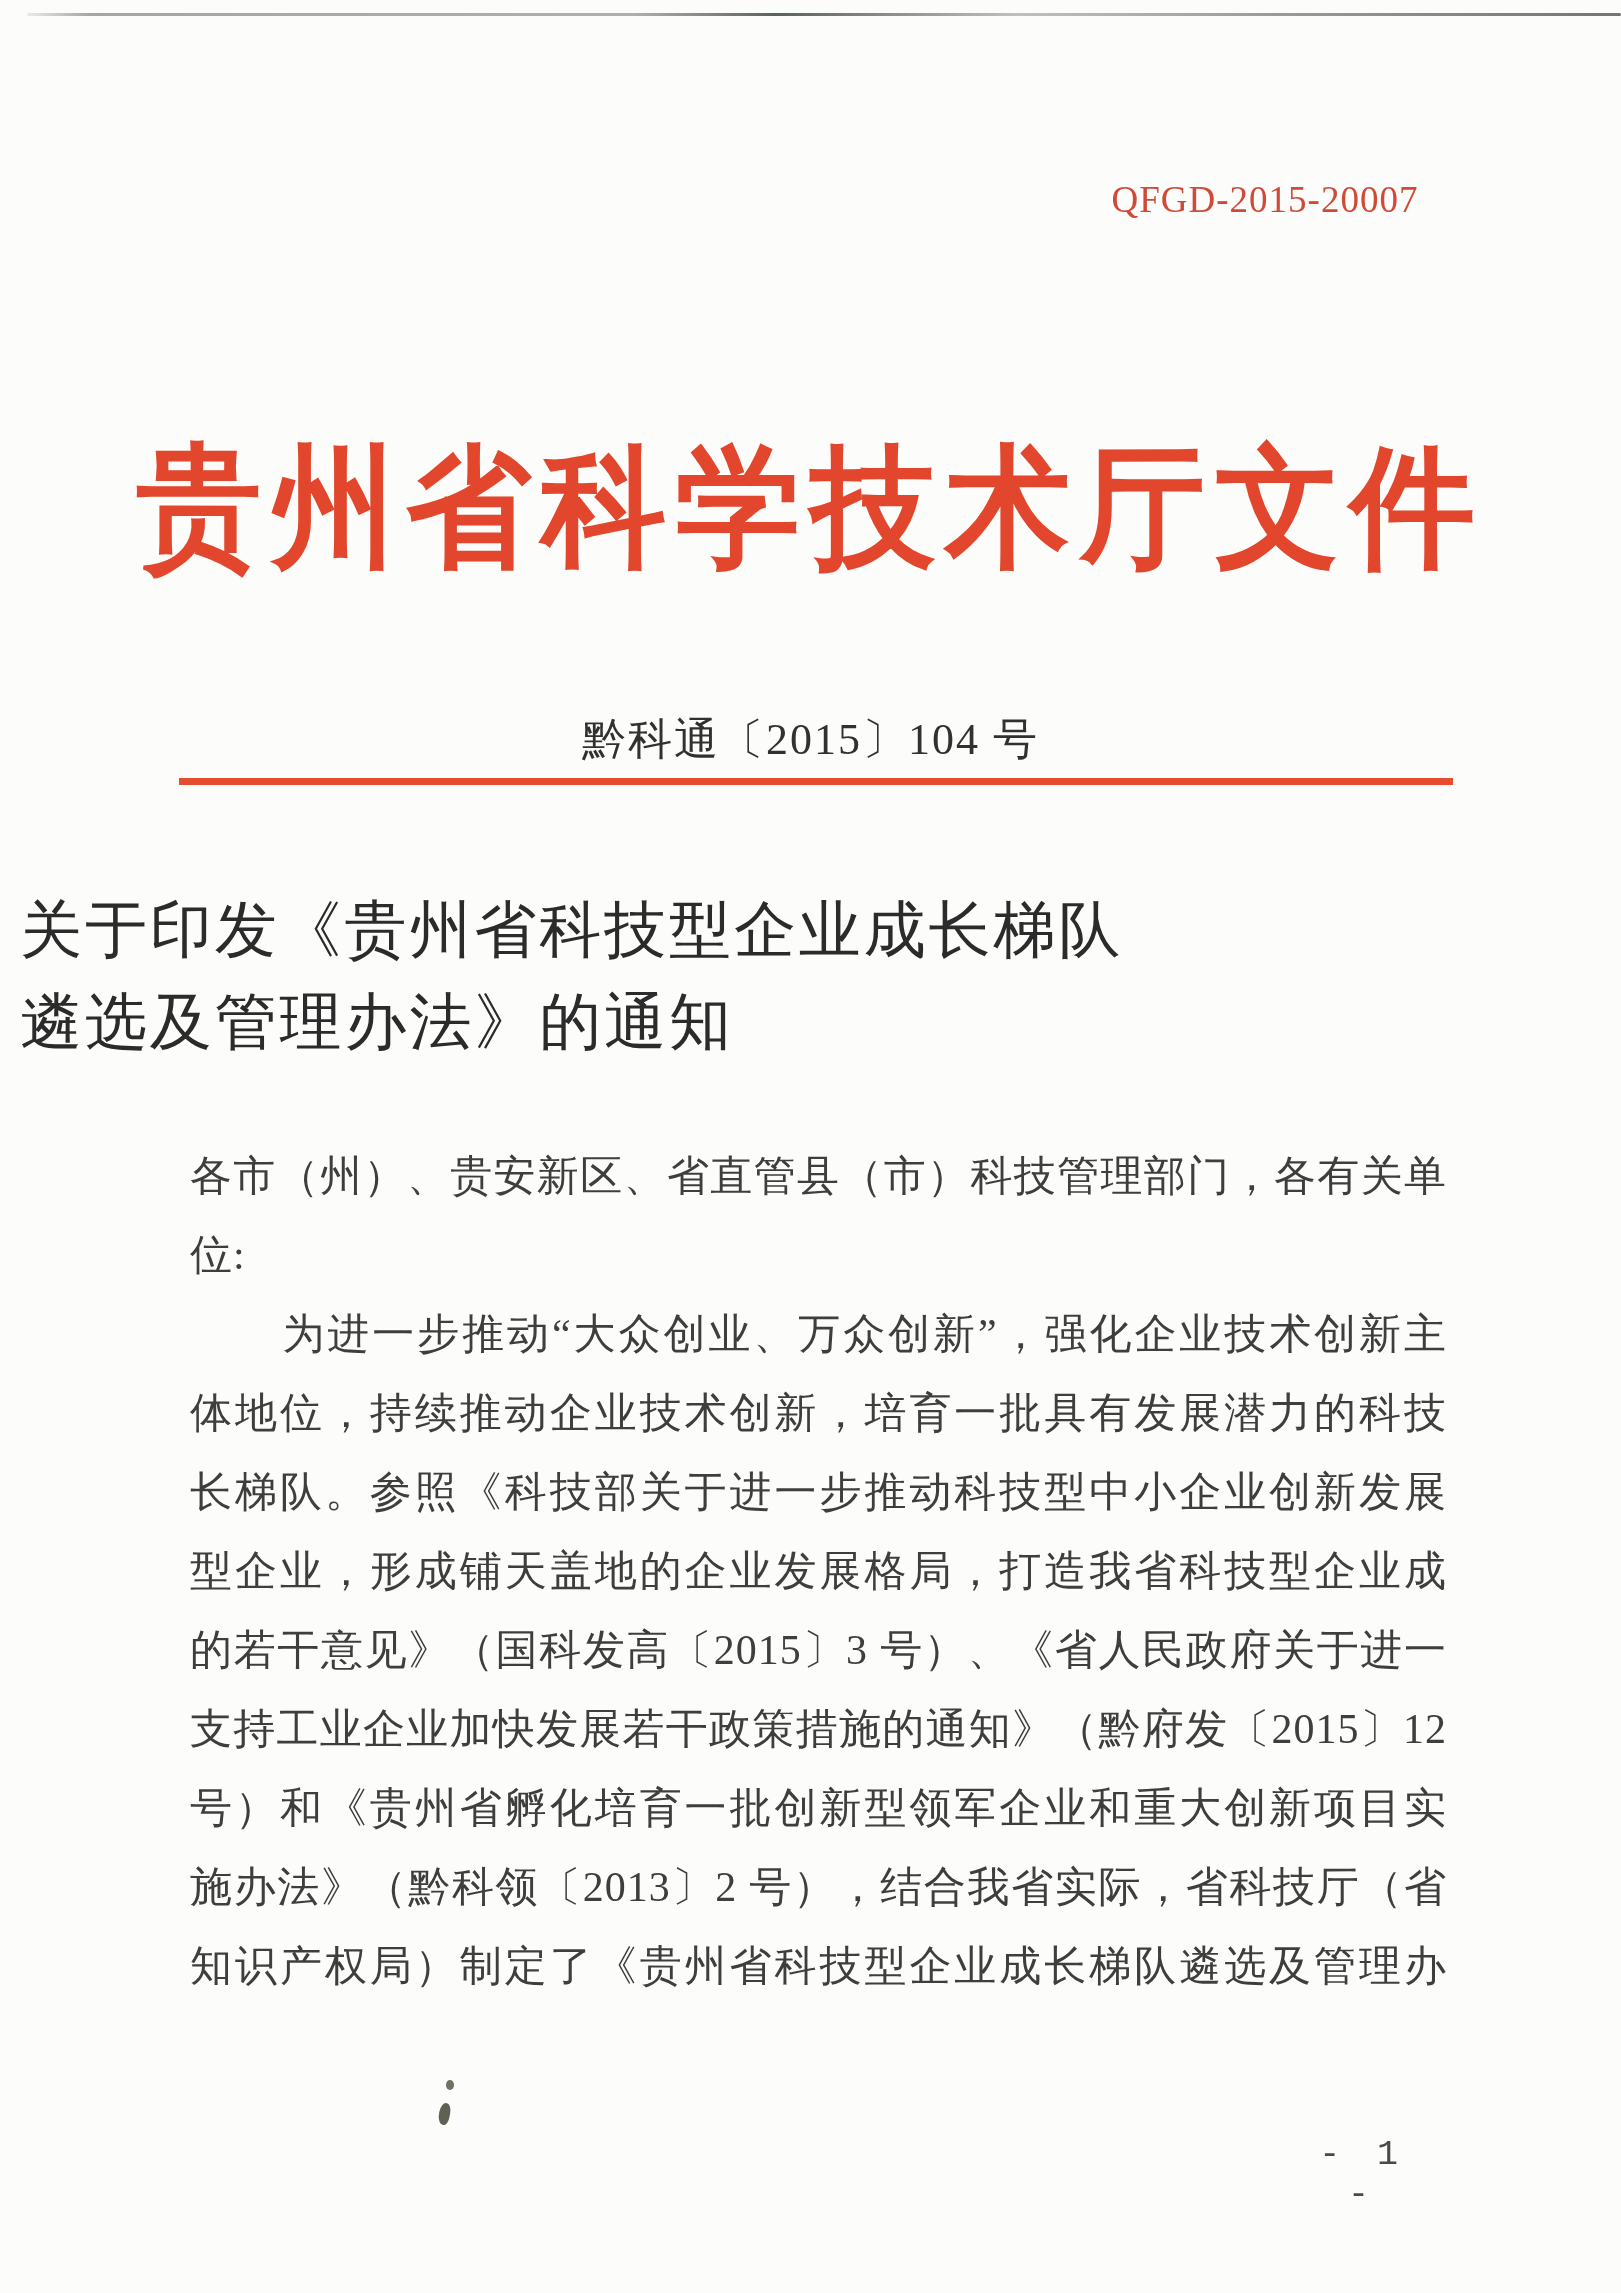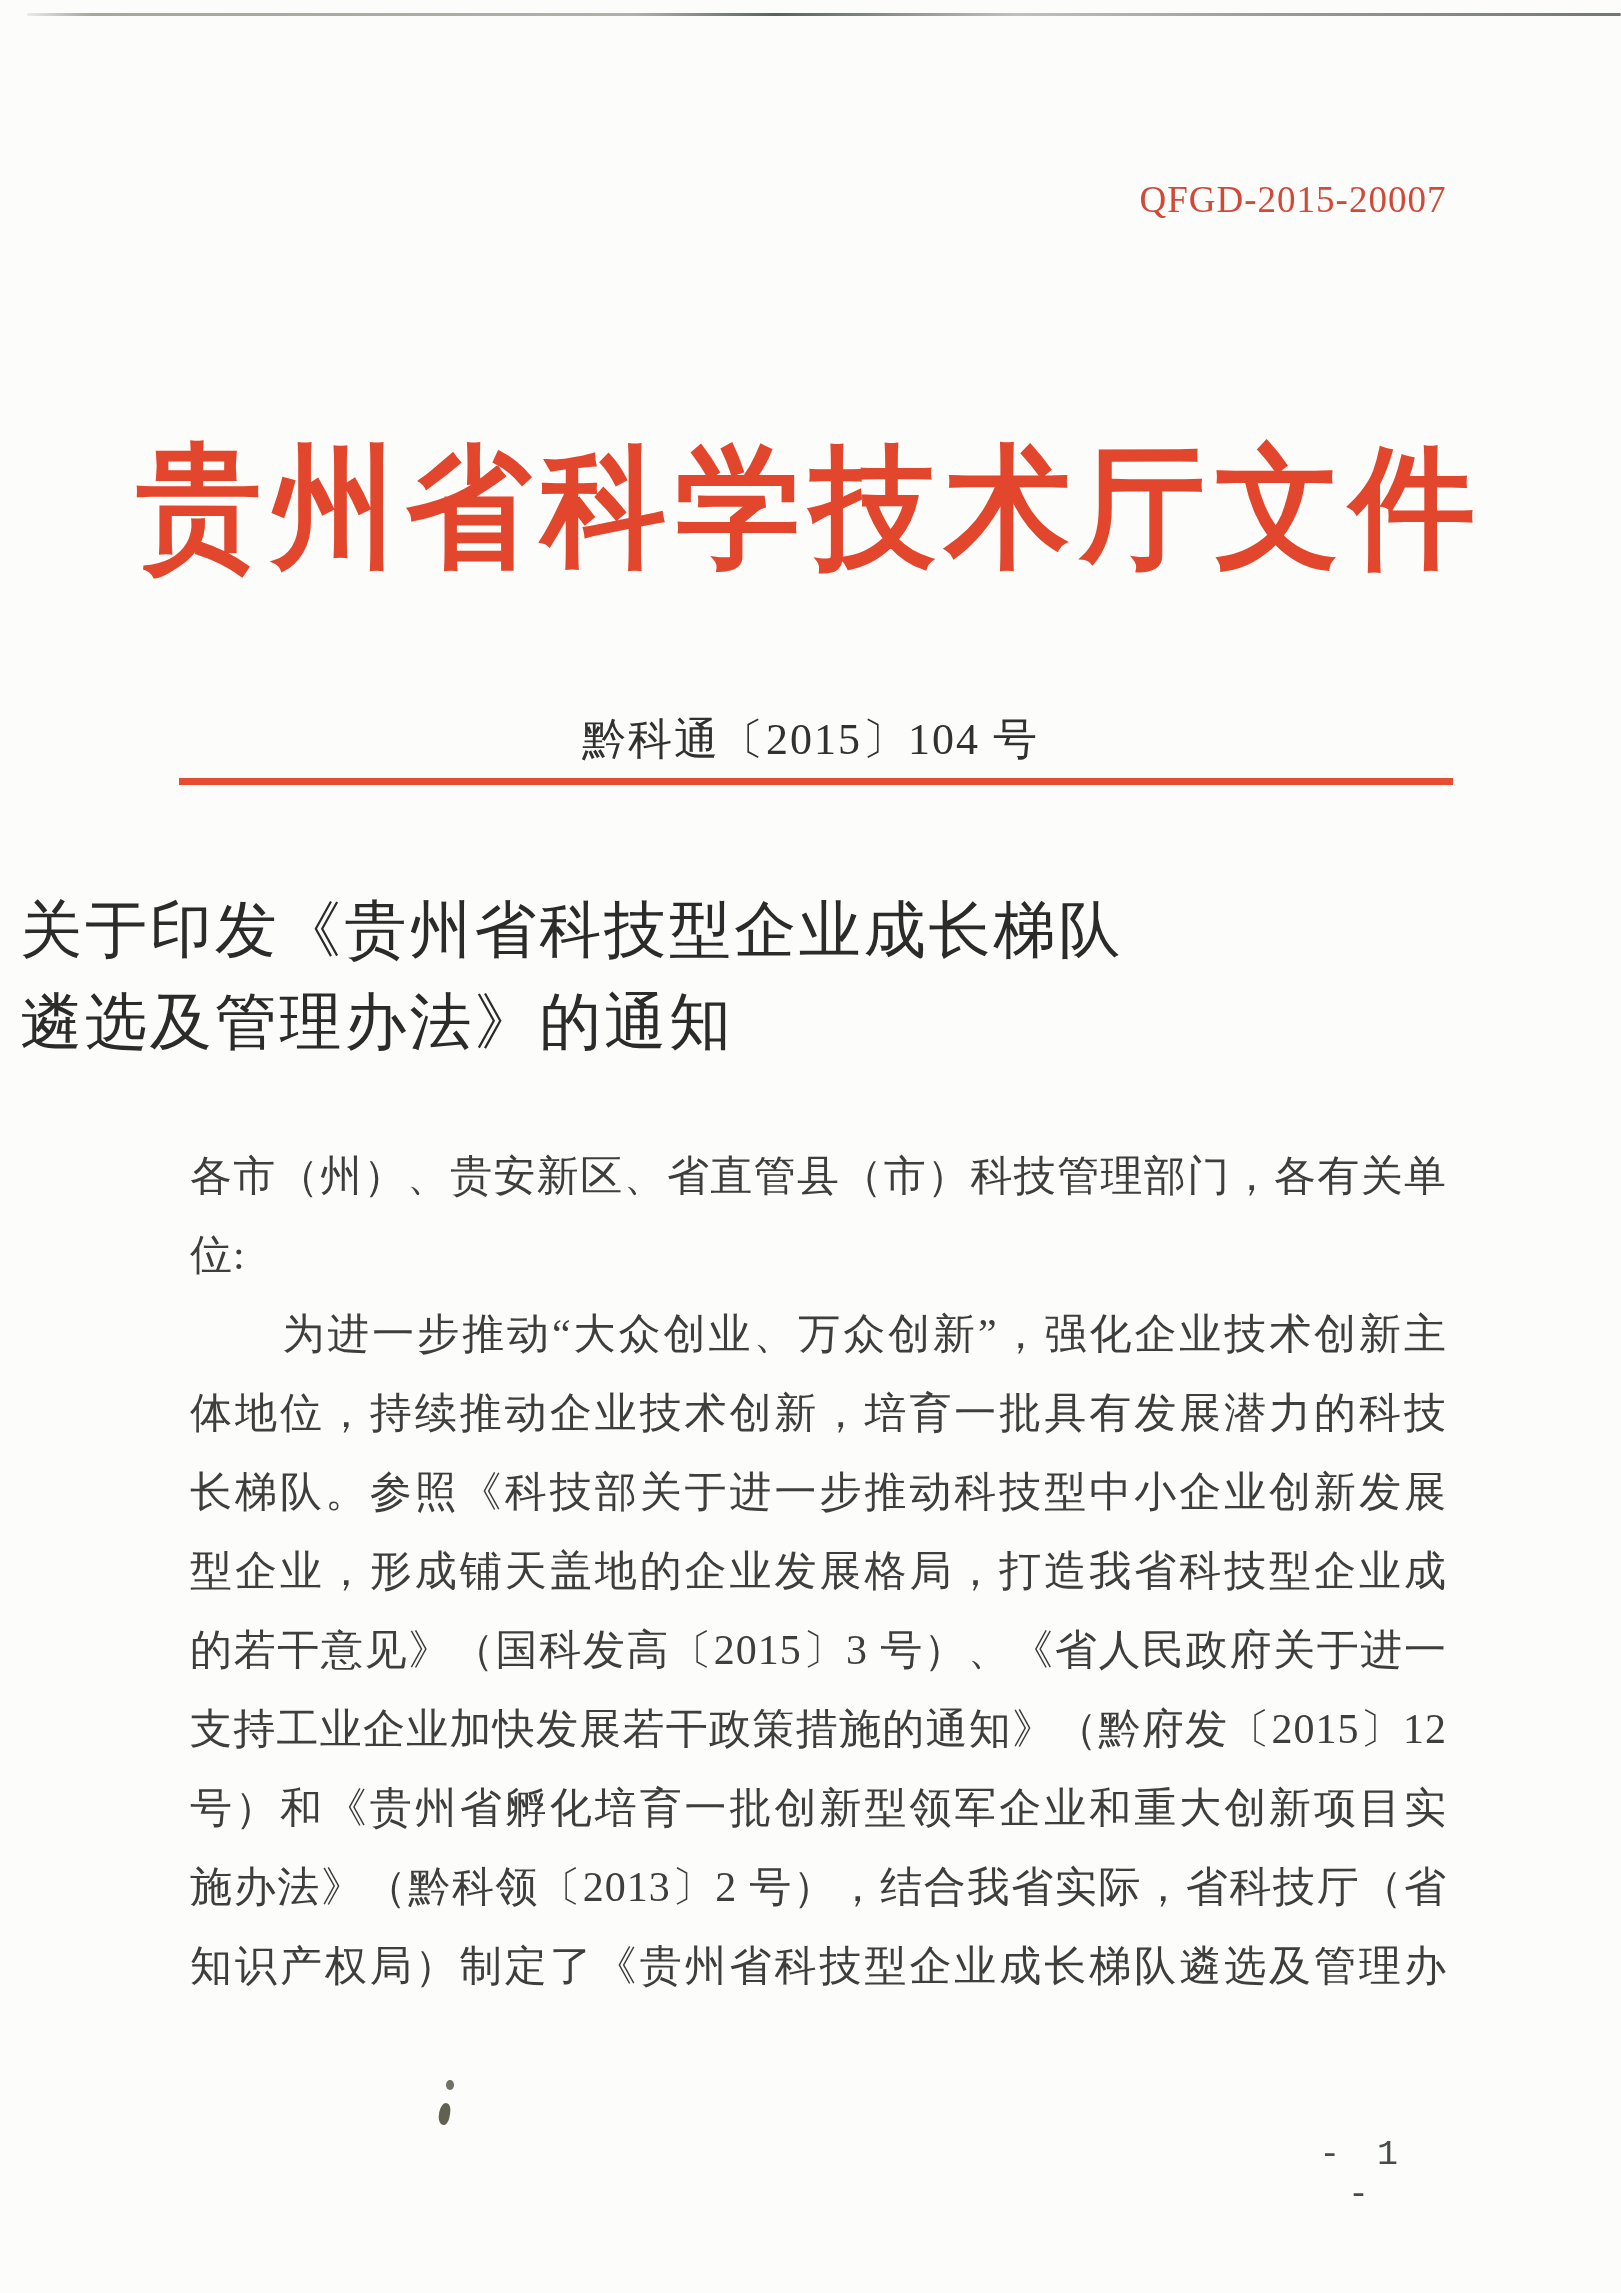--- a/index.html
+++ b/index.html
@@ -22,21 +22,21 @@
       rgba(120,120,110,0.65) 4%,
       rgba(115,115,105,0.55) 38%,
       rgba(60,72,62,0.85) 47%,
       rgba(120,120,110,0.45) 62%,
       rgba(100,105,98,0.65) 78%,
       rgba(80,85,80,0.8) 100%);
     border-radius: 2px;
   }
   .doc-code {
     position: absolute;
-    top: 178px; left: 1136px;
+    top: 178px; left: 1108px;
     width: 314px;
     text-align: center;
     font-size: 37px;
     letter-spacing: 1px;
     color: #d04a38;
   }
   .agency-title {
     position: absolute;
     top: 420px; left: 0;
     width: 100%;

